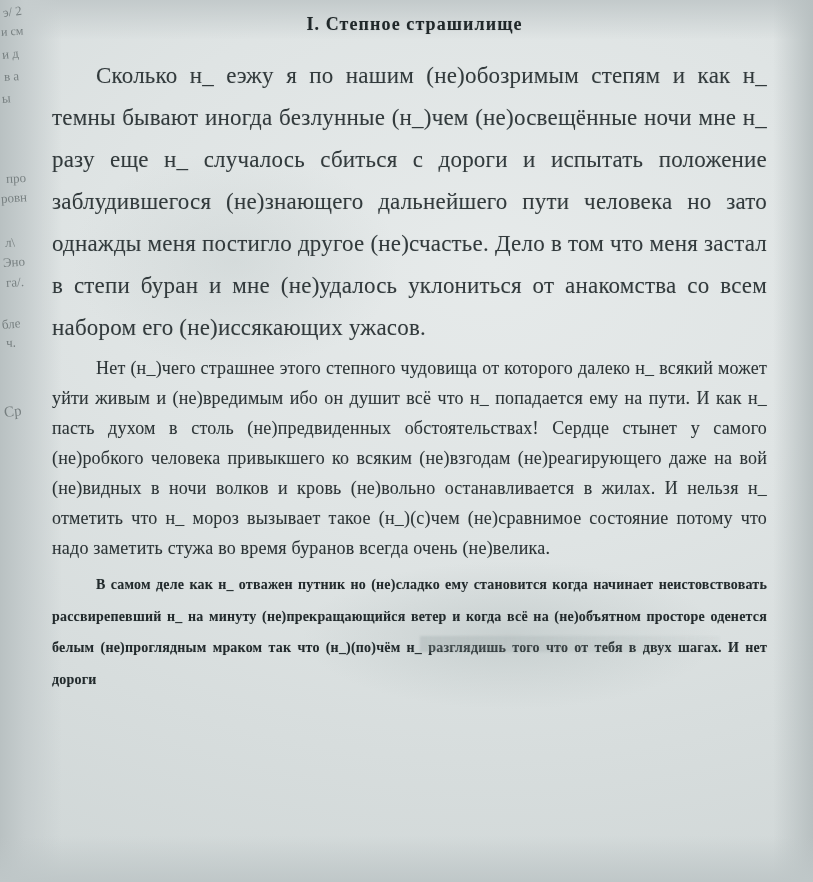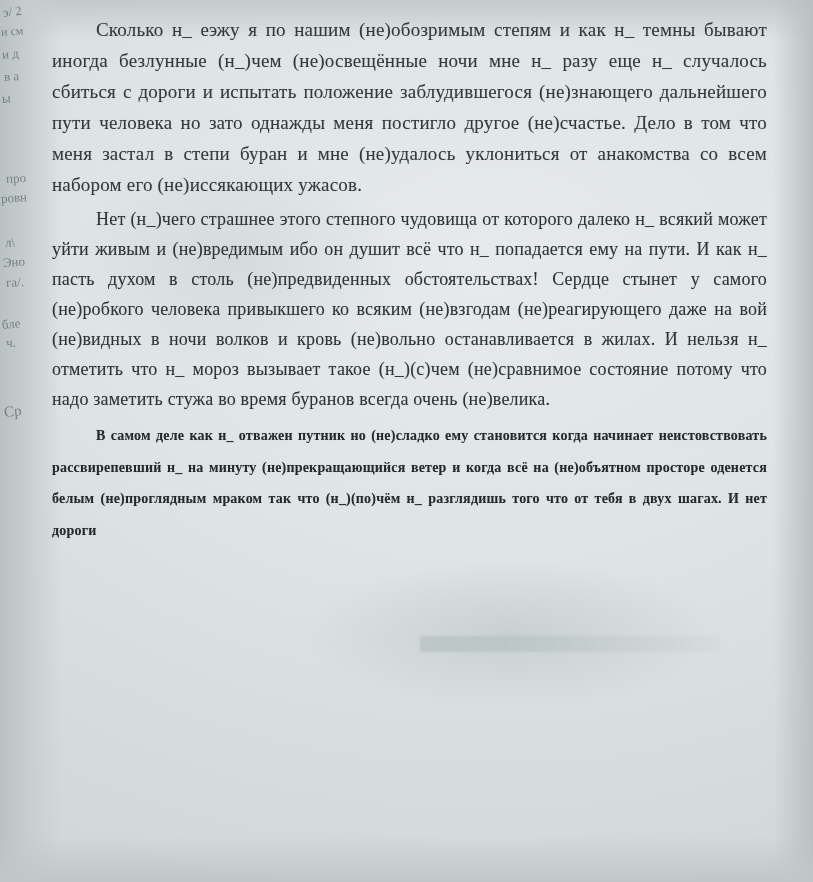--- a/index.html
+++ b/index.html
@@ -113,21 +113,21 @@
     font-size: 19.5px;
     line-height: 29.5px;
     letter-spacing: 0.2px;
     text-indent: 44px;
     color: #2c3335;
     text-shadow: 0 0 1px rgba(45,55,57,0.22);
   }
   p.para:last-child { margin-bottom: 0; }
 
   
-  p.p1 { font-size: 19px;   line-height: 31px;   color: #323a3c; }
+  p.p1 { font-size: 23px;   line-height: 42px;   color: #323a3c; }
   p.p2 { font-size: 18px; line-height: 30px;   color: #2c3436; margin-top: 4px;}
   p.p3 { font-size: 14px; line-height: 31.5px; color: #222a2c; margin-top: 6px; font-weight: 700;}
 
   
   .bleed {
     position: absolute;
     left: 420px;
     top: 636px;
     width: 300px;
     height: 16px;
@@ -158,19 +158,20 @@
     <span class="mn7">ровн</span>
     <span class="mn8">л\</span>
     <span class="mn9">Эно</span>
     <span class="mn10">га/.</span>
     <span class="mn11">бле</span>
     <span class="mn12">ч.</span>
     <span class="mn13">Ср</span>
   </div>
 
   <div id="content">
+    <h1 class="title">I. Степное страшилище</h1>
     <p class="para p1">Сколько н_ еэжу я по нашим (не)обозримым степям и как н_ темны бывают иногда безлунные (н_)чем (не)освещённые ночи мне н_ разу еще н_ случалось сбиться с дороги и испытать положение заблудившегося (не)знающего дальнейшего пути человека но зато однажды меня постигло другое (не)счастье. Дело в том что меня застал в степи буран и мне (не)удалось уклониться от анакомства со всем набором его (не)иссякающих ужасов.</p>
     <p class="para p2">Нет (н_)чего страшнее этого степного чудовища от которого далеко н_ всякий может уйти живым и (не)вредимым ибо он душит всё что н_ попадается ему на пути. И как н_ пасть духом в столь (не)предвиденных обстоятельствах! Сердце стынет у самого (не)робкого человека привыкшего ко всяким (не)взгодам (не)реагирующего даже на вой (не)видных в ночи волков и кровь (не)вольно останавливается в жилах. И нельзя н_ отметить что н_ мороз вызывает такое (н_)(с)чем (не)сравнимое состояние потому что надо заметить стужа во время буранов всегда очень (не)велика.</p>
     <p class="para p3">В самом деле как н_ отважен путник но (не)сладко ему становится когда начинает неистовствовать рассвирепевший н_ на минуту (не)прекращающийся ветер и когда всё на (не)объятном просторе оденется белым (не)проглядным мраком так что (н_)(по)чём н_ разглядишь того что от тебя в двух шагах. И нет дороги</p>
   </div>
 
   <div class="bleed"></div>
 </div>
 
 </body></html>

